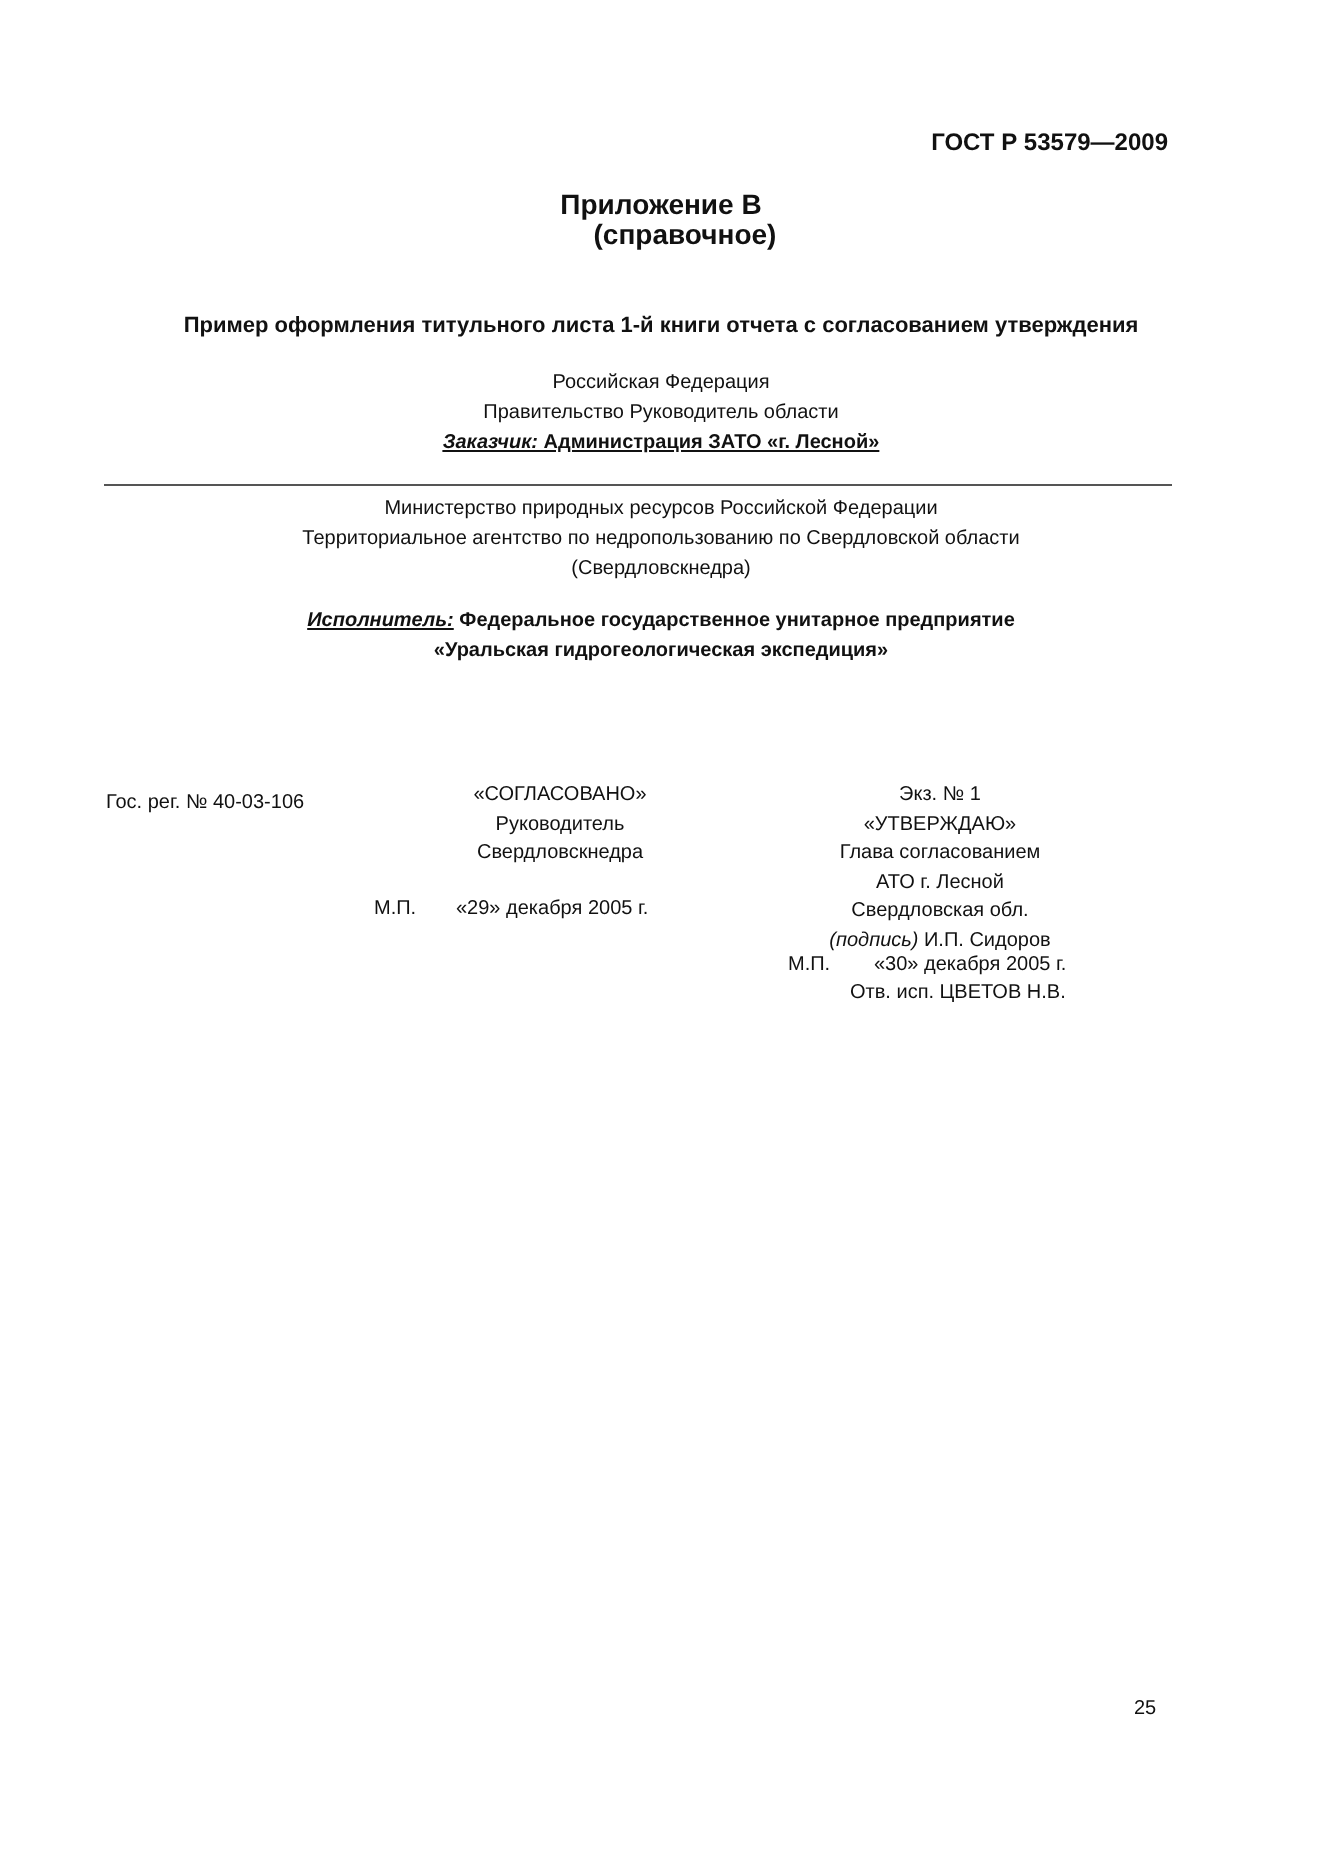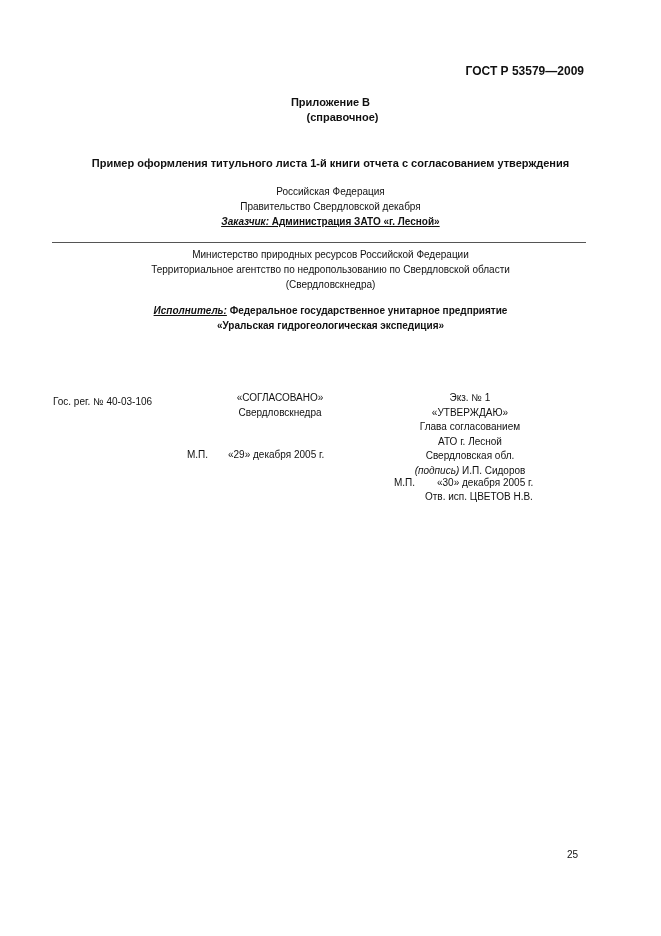--- a/index.html
+++ b/index.html
@@ -3,61 +3,62 @@
   <meta charset="utf-8">
   <style>
     html, body { margin: 0; padding: 0; background: #ffffff; }
     body {
       width: 661px; height: 936px; position: relative; overflow: hidden;
       font-family: "Liberation Sans", sans-serif; color: #111;
     }
     .abs { position: absolute; white-space: nowrap; text-align: center; }
     .center { position: absolute; left: 0; width: 661px; text-align: center; white-space: nowrap; }
     .doc-code { right: 77px; top: 64px; font-size: 12px; font-weight: bold; }
-    .appendix { font-size: 11px; font-weight: bold; line-height: 15px; }
+    .appendix { font-size: 14px; font-weight: bold; line-height: 15px; }
     .title { font-size: 11px; font-weight: bold; }
     .normal { font-size: 10px; line-height: 15px; }
     .bold { font-weight: bold; }
     .label-u { font-style: italic; font-weight: bold; text-decoration: underline; }
     .rule { position: absolute; left: 52px; width: 534px; top: 242px; height: 0; border-top: 1px solid #555; }
     .block { position: absolute; font-size: 10px; line-height: 14.5px; text-align: center; }
     .page-num { position: absolute; left: 567px; top: 849px; font-size: 10px; }
     i { font-style: italic; }
   </style>
 </head>
 <body>
 
 <div class="abs doc-code">ГОСТ Р 53579—2009</div>
 
 <div class="center appendix" style="top:95px;">Приложение В</div>
 <div class="center appendix" style="top:110px;margin-left:12px;">(справочное)</div>
 
 <div class="center title" style="top:157px;">Пример оформления титульного листа 1-й книги отчета с согласованием утверждения</div>
 
 <div class="center normal" style="top:184px;">Российская Федерация</div>
-<div class="center normal" style="top:199px;">Правительство Свердловской декабря</div>
+<div class="center normal" style="top:199px;">Правительство Руководитель области</div>
 <div class="center normal" style="top:214px;text-decoration:underline;">
   <span class="label-u">Заказчик:</span><span class="bold"> Администрация ЗАТО «г. Лесной»</span>
 </div>
 
 <div class="rule"></div>
 
 <div class="center normal" style="top:247px;">Министерство природных ресурсов Российской Федерации</div>
 <div class="center normal" style="top:262px;">Территориальное агентство по недропользованию по Свердловской области</div>
 <div class="center normal" style="top:277px;">(Свердловскнедра)</div>
 
 <div class="center normal" style="top:303px;">
   <span class="label-u">Исполнитель:</span><span class="bold"> Федеральное государственное унитарное предприятие</span>
 </div>
 <div class="center normal bold" style="top:318px;">«Уральская гидрогеологическая экспедиция»</div>
 
 <div class="abs normal" style="left:53px; top:366px;margin-top:28px;">Гос. рег. № 40-03-106</div>
 
 <div class="block" style="left:190px; width:180px; top:391px;">
   <div>«СОГЛАСОВАНО»</div>
+  <div>Руководитель</div>
   <div>Свердловскнедра</div>
 </div>
 <div class="abs normal" style="left:187px; top:447px;">М.П.</div>
 <div class="abs normal" style="left:228px; top:447px;">«29» декабря 2005 г.</div>
 
 <div class="block" style="left:390px; width:160px; top:391px;">
   <div>Экз. № 1</div>
   <div>«УТВЕРЖДАЮ»</div>
   <div>Глава согласованием</div>
   <div>АТО г. Лесной</div>

